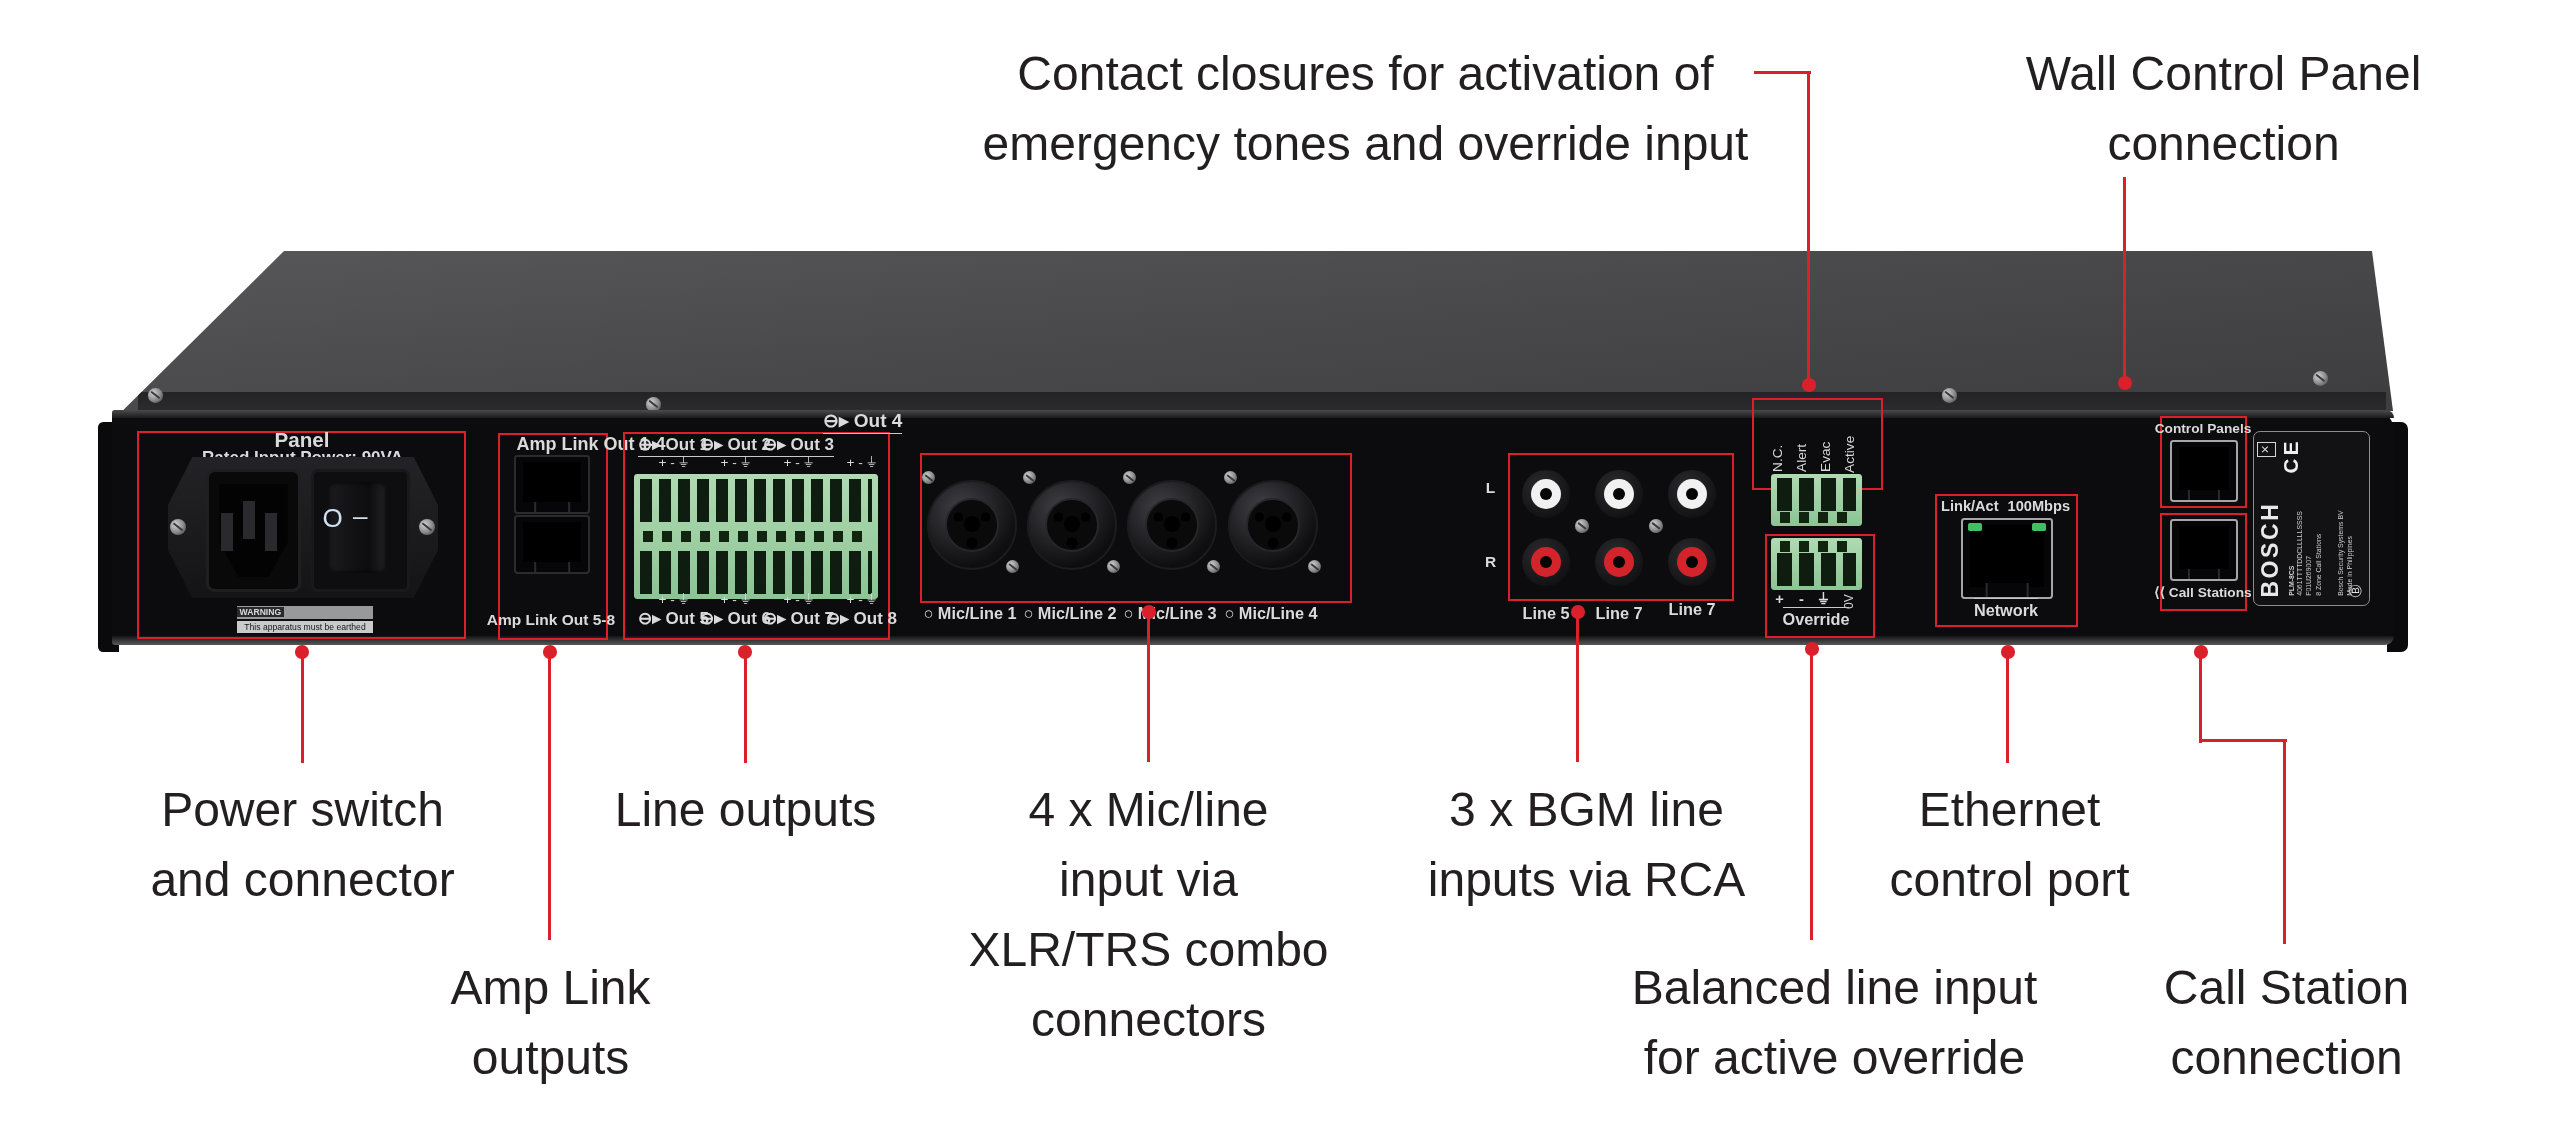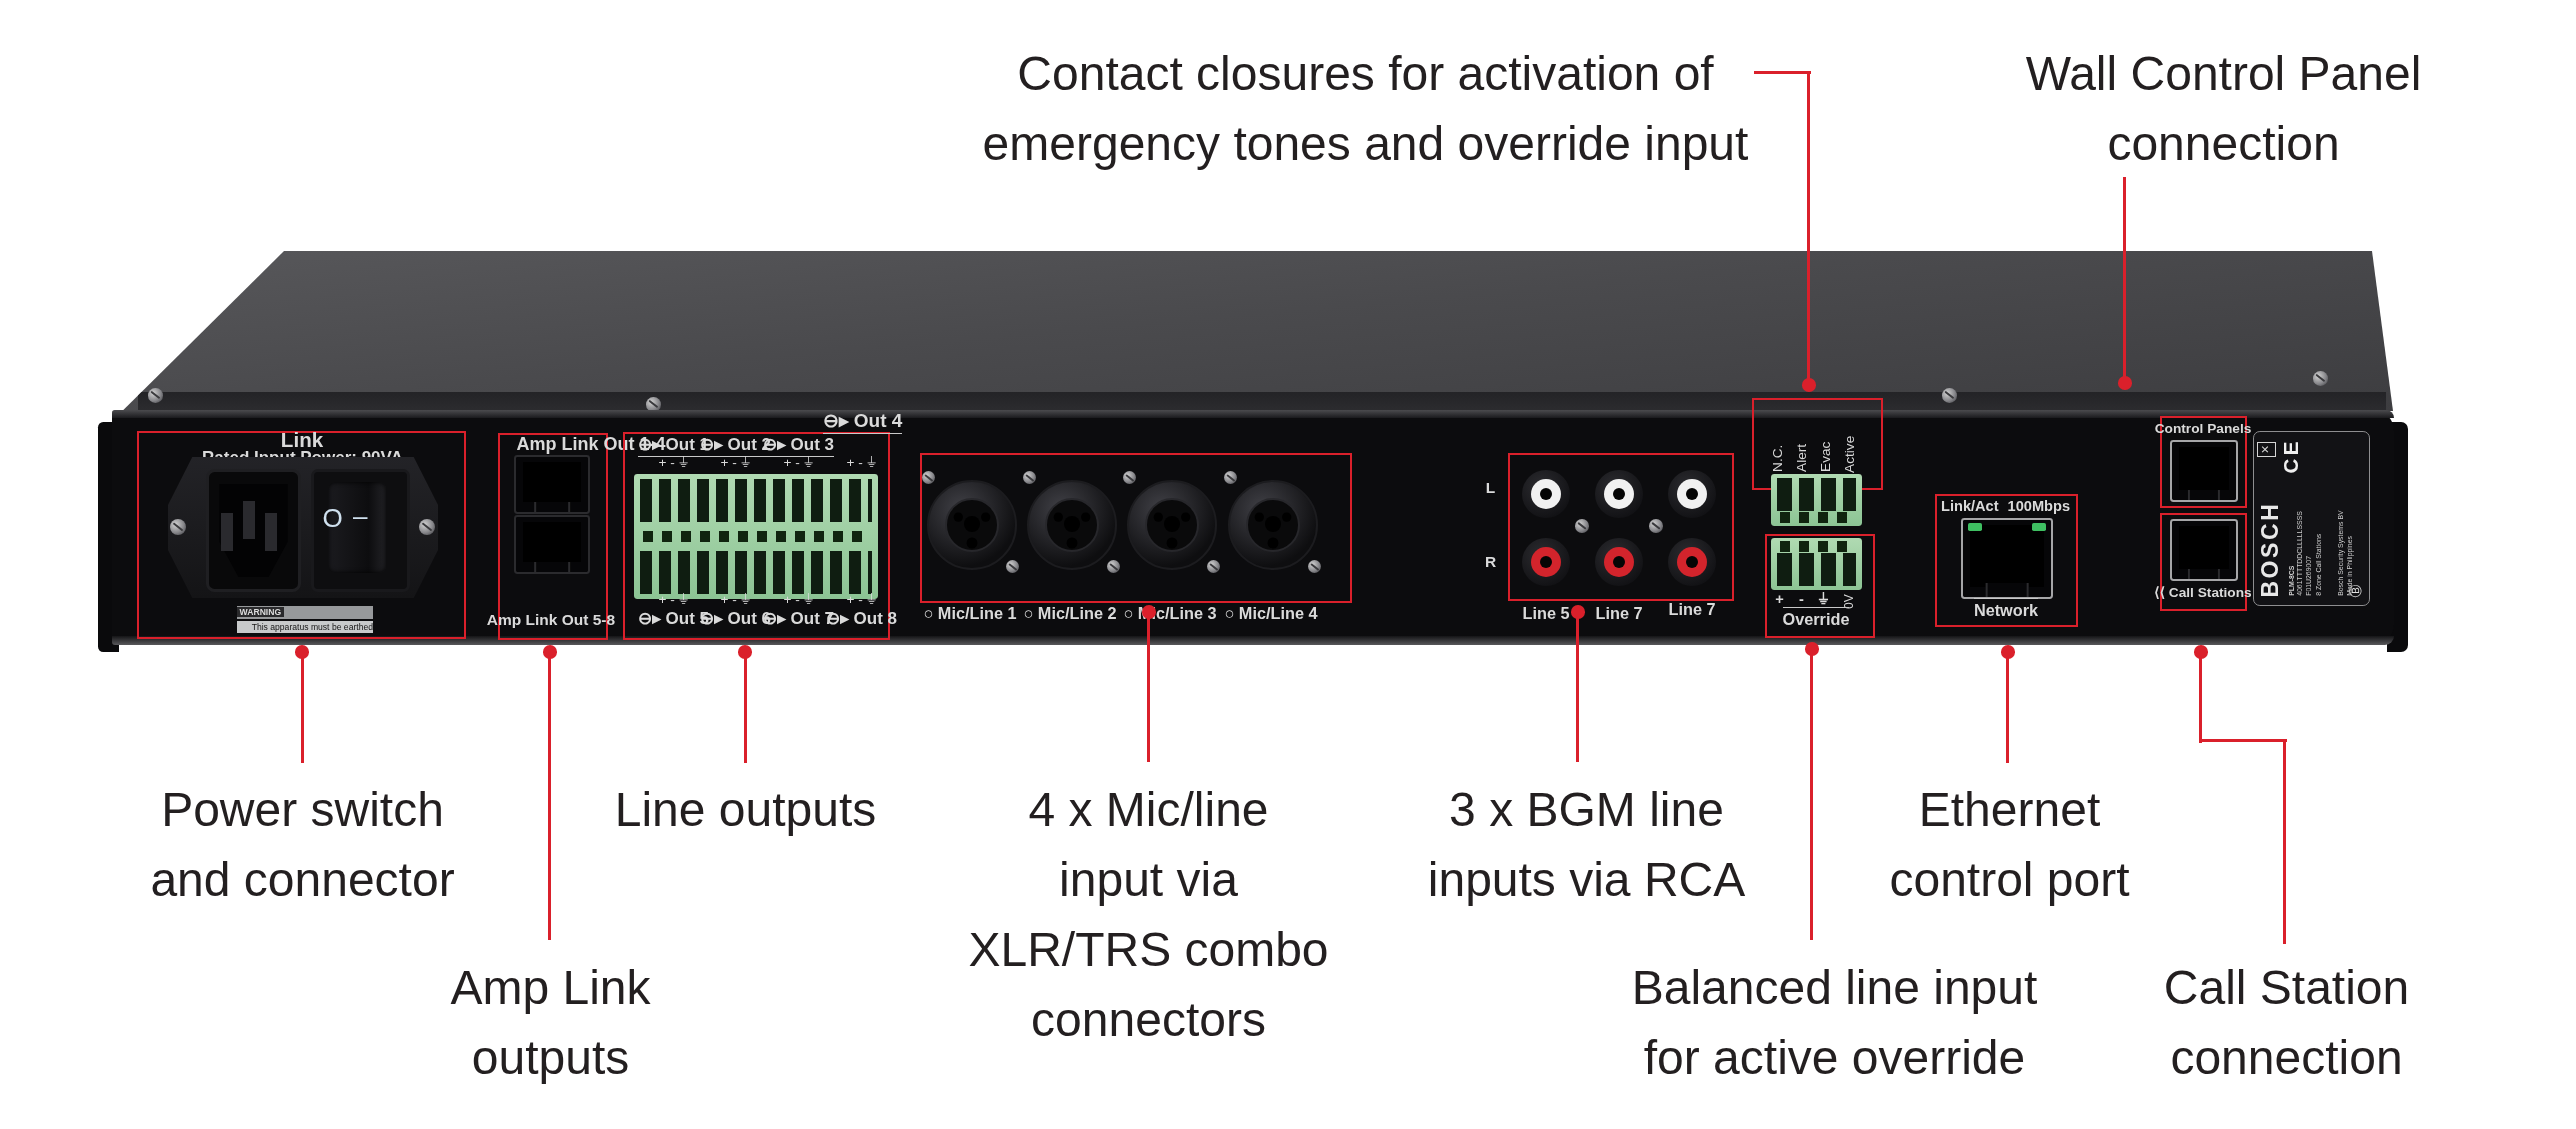--- a/index.html
+++ b/index.html
@@ -33,21 +33,21 @@
   .iec{position:absolute;left:206px;top:469px;width:89px;height:117px;background:#09090a;border:3.4px solid #1f1f22;border-radius:8.6px;}
   .iec::before{content:"";position:absolute;left:10.3px;top:12px;right:10.3px;bottom:12px;background:#030304;
     clip-path:polygon(0 0,100% 0,100% 62%,72% 100%,28% 100%,0 62%);}
   .iec::after{content:"";position:absolute;left:34px;top:29px;width:12px;height:38px;background:#2a2a2e;box-shadow:-22px 12px 0 #2a2a2e,22px 12px 0 #2a2a2e;}
   .rocker-frame{position:absolute;left:311px;top:469px;width:93px;height:117px;background:#0e0e10;border:3.4px solid #19191c;border-radius:6.9px;}
   .rocker{position:absolute;left:13.7px;top:10.3px;width:58px;height:91px;background:linear-gradient(90deg,#1b1b1f,#0d0d0f 70%,#222226);border-radius:6.9px;box-shadow:inset 0 0 5.2px #000;}
   .sw-o{position:absolute;left:8.6px;top:31px;font-size:26px;color:#cfe0ee;}
   .sw-i{position:absolute;left:39px;top:29px;font-size:26px;color:#cfe0ee;}
   .warn1{position:absolute;left:237px;top:606px;width:136px;height:13px;background:#97999b;font-size:8.6px;color:#111;line-height:13px;text-align:left;}
   .warn1 b{background:#2a2a2c;color:#ddd;padding:0 2.6px;font-weight:bold;text-align:right;}
-  .warn2{position:absolute;left:237px;top:621px;width:136px;height:12px;background:#c8cacb;font-size:8.6px;color:#161616;line-height:12px;text-align:right;}
+  .warn2{position:absolute;left:237px;top:621px;width:136px;height:12px;background:#c8cacb;font-size:8.6px;color:#161616;line-height:12px;text-align:center;}
   
   .rj45{position:absolute;background:#060608;border:2.6px solid #2b2b2e;border-radius:3.4px;}
   .rj45::before{content:"";position:absolute;left:6.9px;top:5.2px;right:6.9px;bottom:10.3px;background:#000;}
   .rj45::after{content:"";position:absolute;left:50%;bottom:0;transform:translateX(-50%);width:44%;height:18%;background:#060608;border-left:2.6px solid #2b2b2e;border-right:2.6px solid #2b2b2e;}
   .rj45.metal{border-color:#a6a6a8;}
   .led{position:absolute;width:13.7px;height:7.7px;background:#3fbf62;border-radius:1.7px;}
   
   .green{position:absolute;background:linear-gradient(180deg,#b0dab2,#8cc494);border-radius:3.4px;}
   .srow{position:absolute;left:6px;right:6px;background:repeating-linear-gradient(90deg,#0f1d11 0 12px,rgba(0,0,0,0) 12px 19px);}
   .srow.small{background:repeating-linear-gradient(90deg,#0f1d11 0 14.6px,rgba(0,0,0,0) 14.6px 22px);}
@@ -82,21 +82,21 @@
 </div>
 <div class="screw" style="left:148px;top:388px;width:14.6px;height:14.6px;"></div>
 <div class="screw" style="left:646px;top:397px;width:14.6px;height:14.6px;"></div>
 <div class="screw" style="left:1942px;top:388px;width:14.6px;height:14.6px;"></div>
 <div class="screw" style="left:2313px;top:371px;width:14.6px;height:14.6px;"></div>
 <div class="ear" style="left:98px;border-radius:5.2px 0 0 5.2px;"></div>
 <div class="ear" style="left:2387px;border-radius:0 6.9px 6.9px 0;"></div>
 <div class="face"></div>
 
 <div class="red-rect" style="left:137px;top:431px;width:325px;height:204px;"></div>
-<div class="ptext" style="left:173px;top:428px;width:258px;font-size:20.6px;font-weight:bold;">Link</div>
+<div class="ptext" style="left:173px;top:428px;width:258px;font-size:20.6px;font-weight:bold;">Panel</div>
 <div class="ptext" style="left:152px;top:448px;width:301px;font-size:17px;font-weight:bold;">Rated Input Power: 90VA</div>
 <div class="power-plate"></div>
 <div class="screw" style="left:170px;top:519px;width:16.3px;height:16.3px;"></div>
 <div class="screw" style="left:419px;top:519px;width:16.3px;height:16.3px;"></div>
 <div class="iec"></div>
 <div class="rocker-frame">
   <div class="rocker"></div>
   <span class="sw-o">O</span>
   <span class="sw-i">–</span>
 </div>

